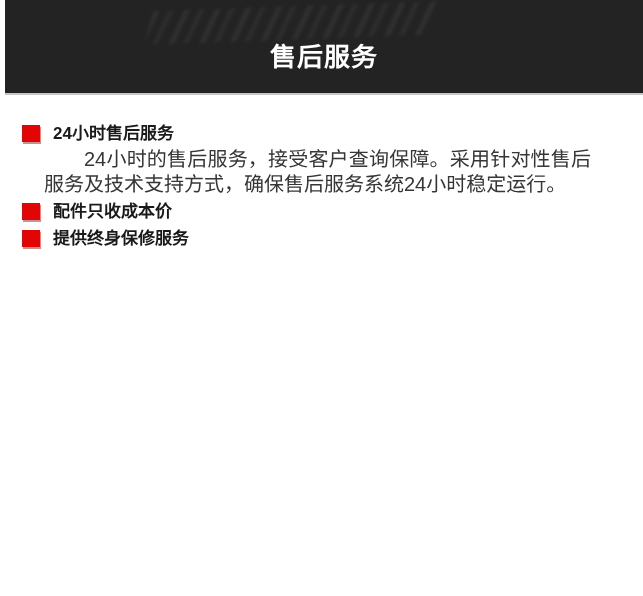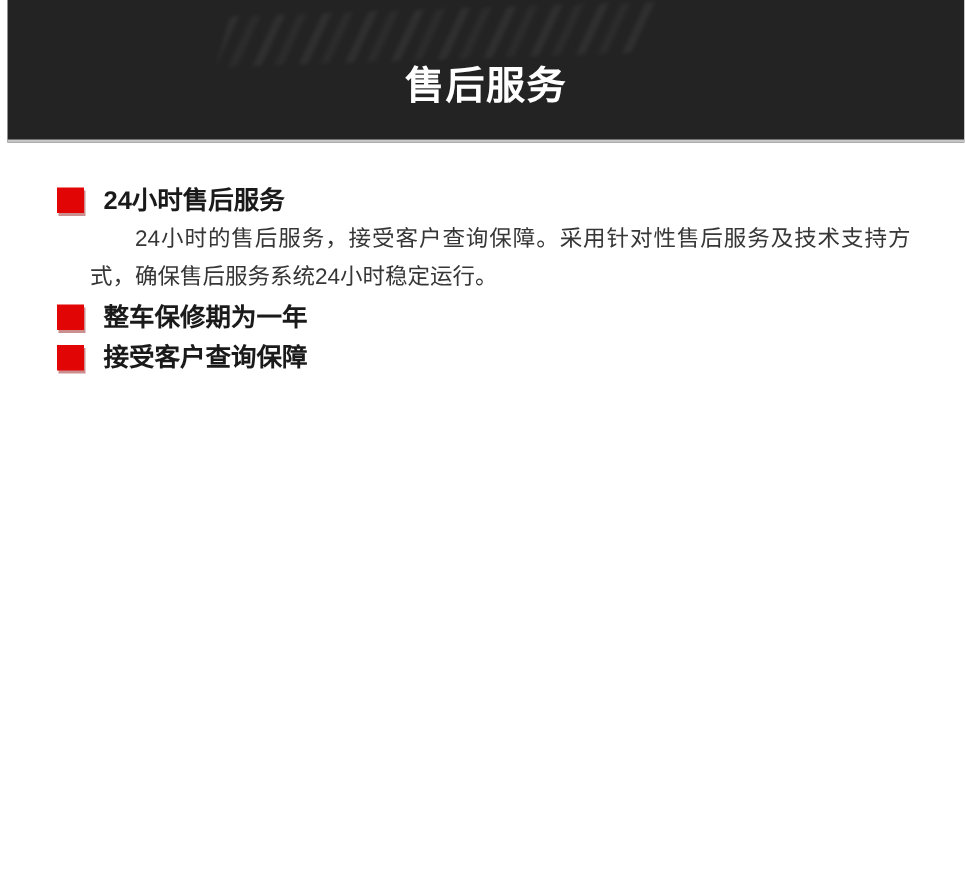--- a/index.html
+++ b/index.html
@@ -45,21 +45,21 @@
     background:repeating-linear-gradient(100deg,
       rgba(255,255,255,0.07) 0 6px,
       rgba(255,255,255,0.00) 6px 14px,
       rgba(255,255,255,0.05) 14px 20px,
       rgba(255,255,255,0.00) 20px 30px);
     transform:skew(-18deg) rotate(-2deg);
     filter:blur(1.5px);
     opacity:.8;
   }
   .content{
-    padding:24px 0 0 38px;
+    padding:24px 0 0 22px;
   }
   .hrow{
     display:flex;
     align-items:center;
     margin:2px 0 1px 0;
     height:25px;
   }
   .bullet{
     width:18px;height:17px;
     background:var(--accent);
@@ -70,21 +70,21 @@
   .hrow h2{
     font-size:17px;
     font-weight:bold;
     color:var(--heading-text);
     line-height:1;
     white-space:nowrap;
   }
   .section p{
     width:547px;
     margin-left:22px;
-    font-size:15px;
+    font-size:20px;
     line-height:25px;
     color:var(--body-text);
     text-align:justify;
     text-indent:2em;
   }
 </style>
 </head>
 <body>
 
 <header class="banner">
@@ -99,24 +99,24 @@
       <span class="bullet"></span>
       <h2>24小时售后服务</h2>
     </div>
     <p>24小时的售后服务，接受客户查询保障。采用针对性售后服务及技术支持方式，确保售后服务系统24小时稳定运行。</p>
   </section>
 
 
   <section class="section">
     <div class="hrow">
       <span class="bullet"></span>
-      <h2>整车保修期为一年</h2>
+      <h2>配件只收成本价</h2>
     </div>
   </section>
 
   <section class="section">
     <div class="hrow">
       <span class="bullet"></span>
-      <h2>接受客户查询保障</h2>
+      <h2>提供终身保修服务</h2>
     </div>
   </section>
 
 </main>
 
 </body></html>

